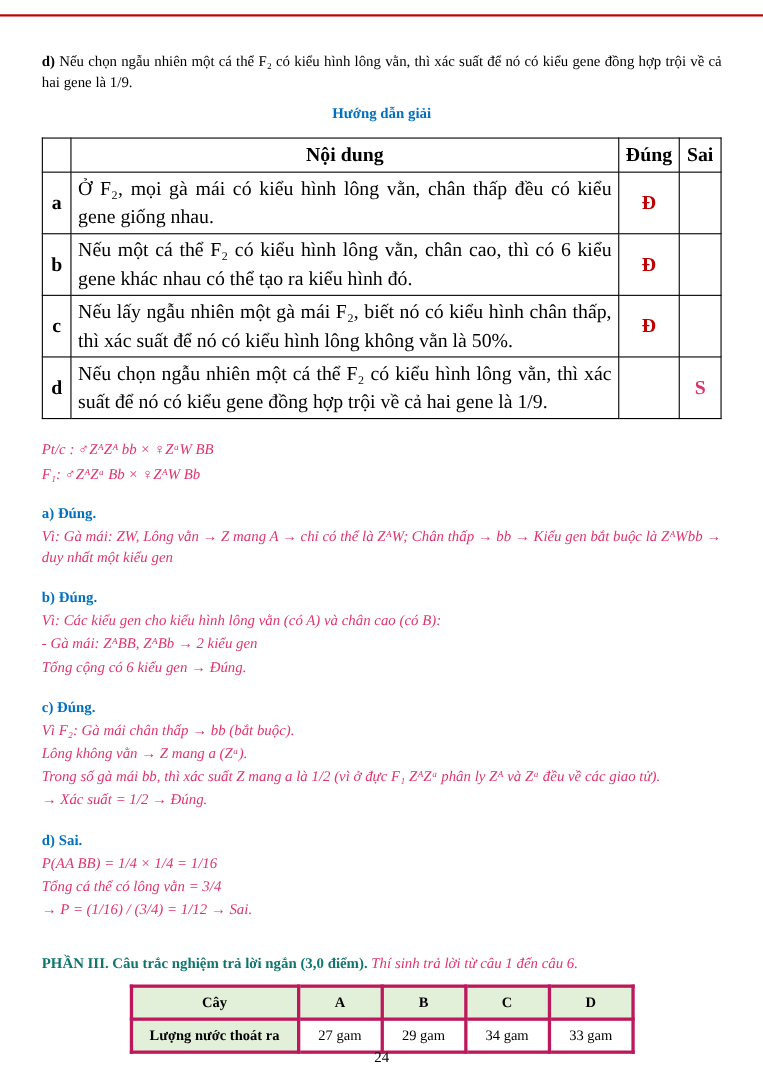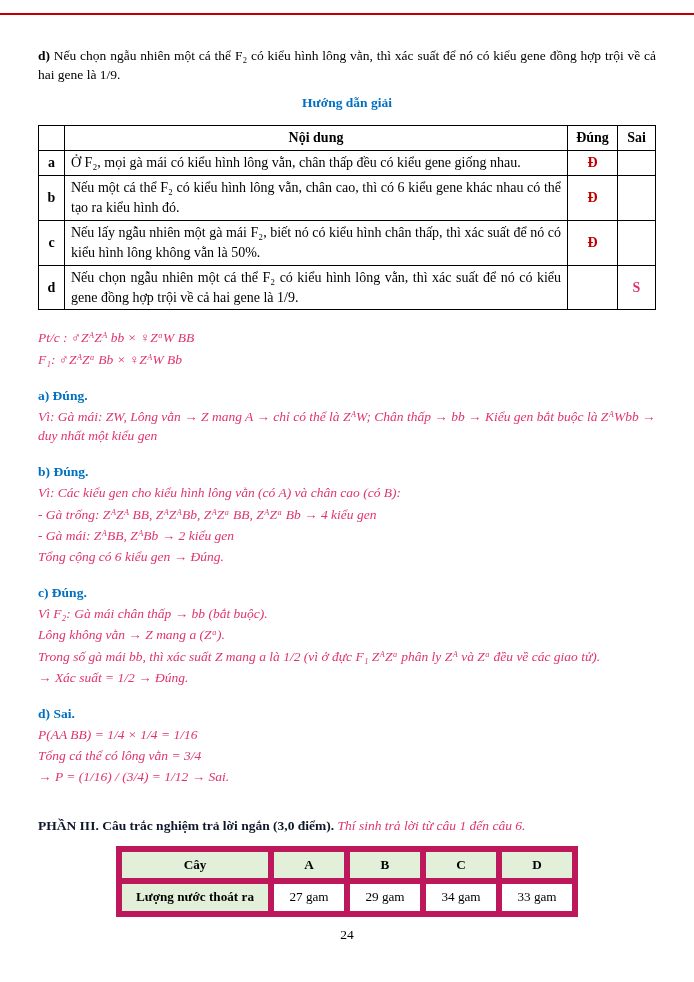--- a/index.html
+++ b/index.html
@@ -30,21 +30,21 @@
   .guide-heading {
     text-align: center;
     color: #0070c0;
     font-weight: bold;
     margin: 9px 0 8px 0;
   }
   table.answer-table {
     width: 100%;
     border-collapse: collapse;
     margin-top: 13px;
-    font-size: 14px;
+    font-size: 18px;
   }
   table.answer-table th, table.answer-table td {
     border: 1px solid #000;
     padding: 2px 6px;
     vertical-align: middle;
   }
   table.answer-table th { font-weight: bold; text-align: center; }
   .col-letter { width: 26px; }
   .col-dung { width: 50px; }
   .col-sai { width: 38px; }
@@ -59,30 +59,30 @@
     margin-top: 2px;
   }
   .geno-block { margin-top: 18px; }
   .blue-label {
     color: #0070c0;
     font-weight: bold;
     margin-top: 17px;
   }
   .section { margin-top: 4px; }
   .part3 { margin-top: 30px; }
-  .part3 .heading { color: #0f172a; font-weight: bold; }
+  .part3 .heading { color: #0f766e; font-weight: bold; }
   .part3 .note { color: #e0336e; font-style: italic; }
   .q1 { margin-top: 3px; text-align: justify; }
   table.water-table {
     border-collapse: collapse;
     margin: 10px auto 0 auto;
     font-size: 13.2px;
   }
   table.water-table th, table.water-table td {
-    border: 6px solid #be185d;
+    border: 3px solid #be185d;
     padding: 4px 8px;
     text-align: center;
     height: 27px;
   }
   table.water-table th {
     background: #e2efd9;
     font-weight: bold;
   }
   table.water-table td.row-label {
     background: #e2efd9;
@@ -151,21 +151,20 @@
   </div>
 
   <div class="section">
     <p class="blue-label">a) Đúng.</p>
     <p class="red-it">Vì: Gà mái: ZW, Lông vằn → Z mang A → chỉ có thể là ZᴬW; Chân thấp → bb → Kiểu gen bắt buộc là ZᴬWbb → duy nhất một kiểu gen</p>
   </div>
 
   <div class="section">
     <p class="blue-label">b) Đúng.</p>
     <p class="red-it">Vì: Các kiểu gen cho kiểu hình lông vằn (có A) và chân cao (có B):</p>
-    <p class="red-it">- Gà trống: ZᴬZᴬ BB, ZᴬZᴬBb, ZᴬZᵃ BB, ZᴬZᵃ Bb → 4 kiểu gen</p>
     <p class="red-it">- Gà mái: ZᴬBB, ZᴬBb → 2 kiểu gen</p>
     <p class="red-it">Tổng cộng có 6 kiểu gen → Đúng.</p>
   </div>
 
   <div class="section">
     <p class="blue-label">c) Đúng.</p>
     <p class="red-it">Vì F₂: Gà mái chân thấp → bb (bắt buộc).</p>
     <p class="red-it">Lông không vằn → Z mang a (Zᵃ).</p>
     <p class="red-it">Trong số gà mái bb, thì xác suất Z mang a là 1/2 (vì ở đực F₁ ZᴬZᵃ  phân ly Zᴬ và Zᵃ đều về các giao tử).</p>
     <p class="red-it">→ Xác suất = 1/2 → Đúng.</p>

